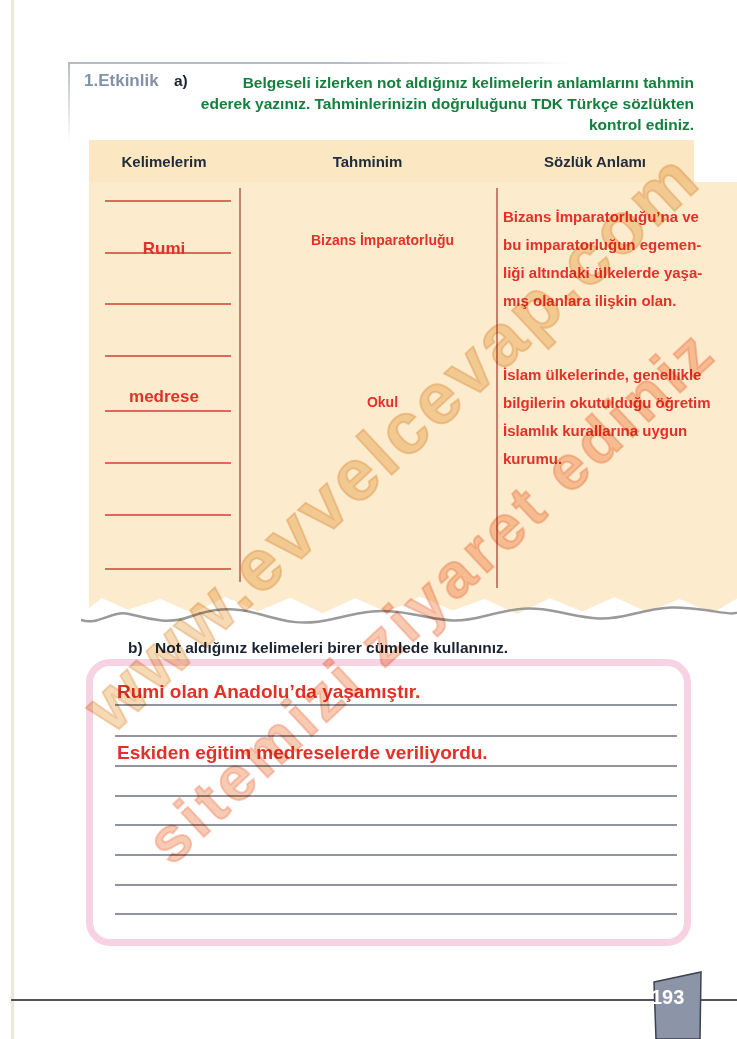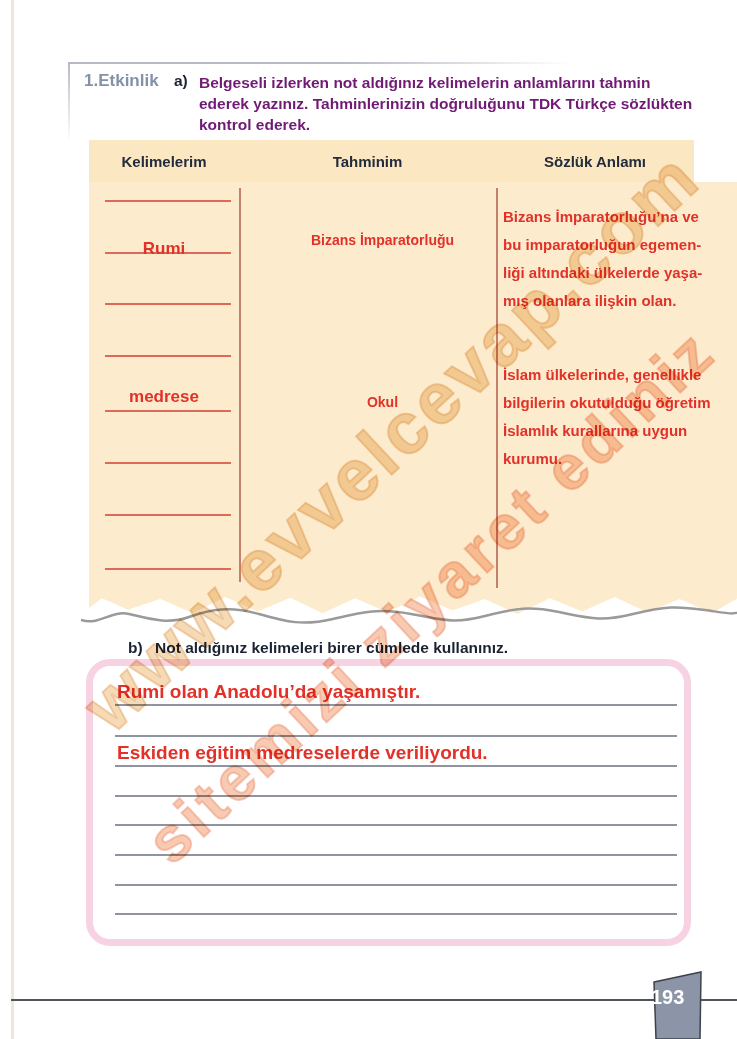--- a/index.html
+++ b/index.html
@@ -11,21 +11,21 @@
   .abs{position:absolute;}
   .left-strip{left:0;top:0;width:3px;height:1039px;background:#eee8da;}
   .frame-top{left:57px;top:62px;width:505px;height:2px;
     background:linear-gradient(to right,#b6bac4 0%,#b6bac4 55%,rgba(182,186,196,0) 100%);}
   .frame-left{left:57px;top:62px;width:2px;height:80px;
     background:linear-gradient(to bottom,#b6bac4 0%,rgba(182,186,196,0) 100%);}
   .activity-label{left:73px;top:71px;font-size:17px;font-weight:bold;color:#8492a8;}
   .instr-prefix{font-size:15.5px;font-weight:bold;color:#1b2332;}
   .instr-a-prefix{left:163px;top:72px;}
   .instr-a-lines{left:188px;top:72px;width:495px;font-size:15.5px;font-weight:bold;
-    color:#701a75;line-height:21px;}
+    color:#15803d;line-height:21px;text-align:right;}
   .instr-a-lines span{display:block;}
 
   .tbl-header{left:78px;top:140px;width:605px;height:42px;background:#fbe7c2;display:flex;}
   .tbl-header .hcell{line-height:44px;text-align:center;font-size:15px;font-weight:bold;color:#232c3b;}
   .hc1{width:150px;} .hc2{width:257px;} .hc3{width:198px;}
 
   .tbl-body{left:78px;top:182px;width:649px;height:440px;background:#fceccd;
     clip-path:polygon(0 0,100% 0,100% 94.5%,96% 98%,91% 94.8%,86% 97.8%,81% 94.3%,
       76% 97.6%,71% 94.6%,66% 98.2%,61% 94.8%,56% 97.4%,51% 94.2%,46% 97.8%,41% 94.6%,
       36% 98%,31% 94.5%,26% 97.6%,21% 94.3%,16% 98%,11% 94.8%,6% 97.2%,2% 94.6%,0 96.8%);}
@@ -68,21 +68,21 @@
 
   <div class="abs left-strip"></div>
   <div class="abs frame-top"></div>
   <div class="abs frame-left"></div>
 
   <div class="abs activity-label">1.Etkinlik</div>
   <div class="abs instr-prefix instr-a-prefix">a)</div>
   <div class="abs instr-a-lines">
     <span>Belgeseli izlerken not aldığınız kelimelerin anlamlarını tahmin</span>
     <span>ederek yazınız. Tahminlerinizin doğruluğunu TDK Türkçe sözlükten</span>
-    <span>kontrol ederek.</span>
+    <span>kontrol ediniz.</span>
   </div>
 
   <div class="abs tbl-header">
     <div class="hcell hc1">Kelimelerim</div>
     <div class="hcell hc2">Tahminim</div>
     <div class="hcell hc3">Sözlük Anlamı</div>
   </div>
 
   <div class="abs tbl-body">
     <div class="col-sep sep1"></div>

